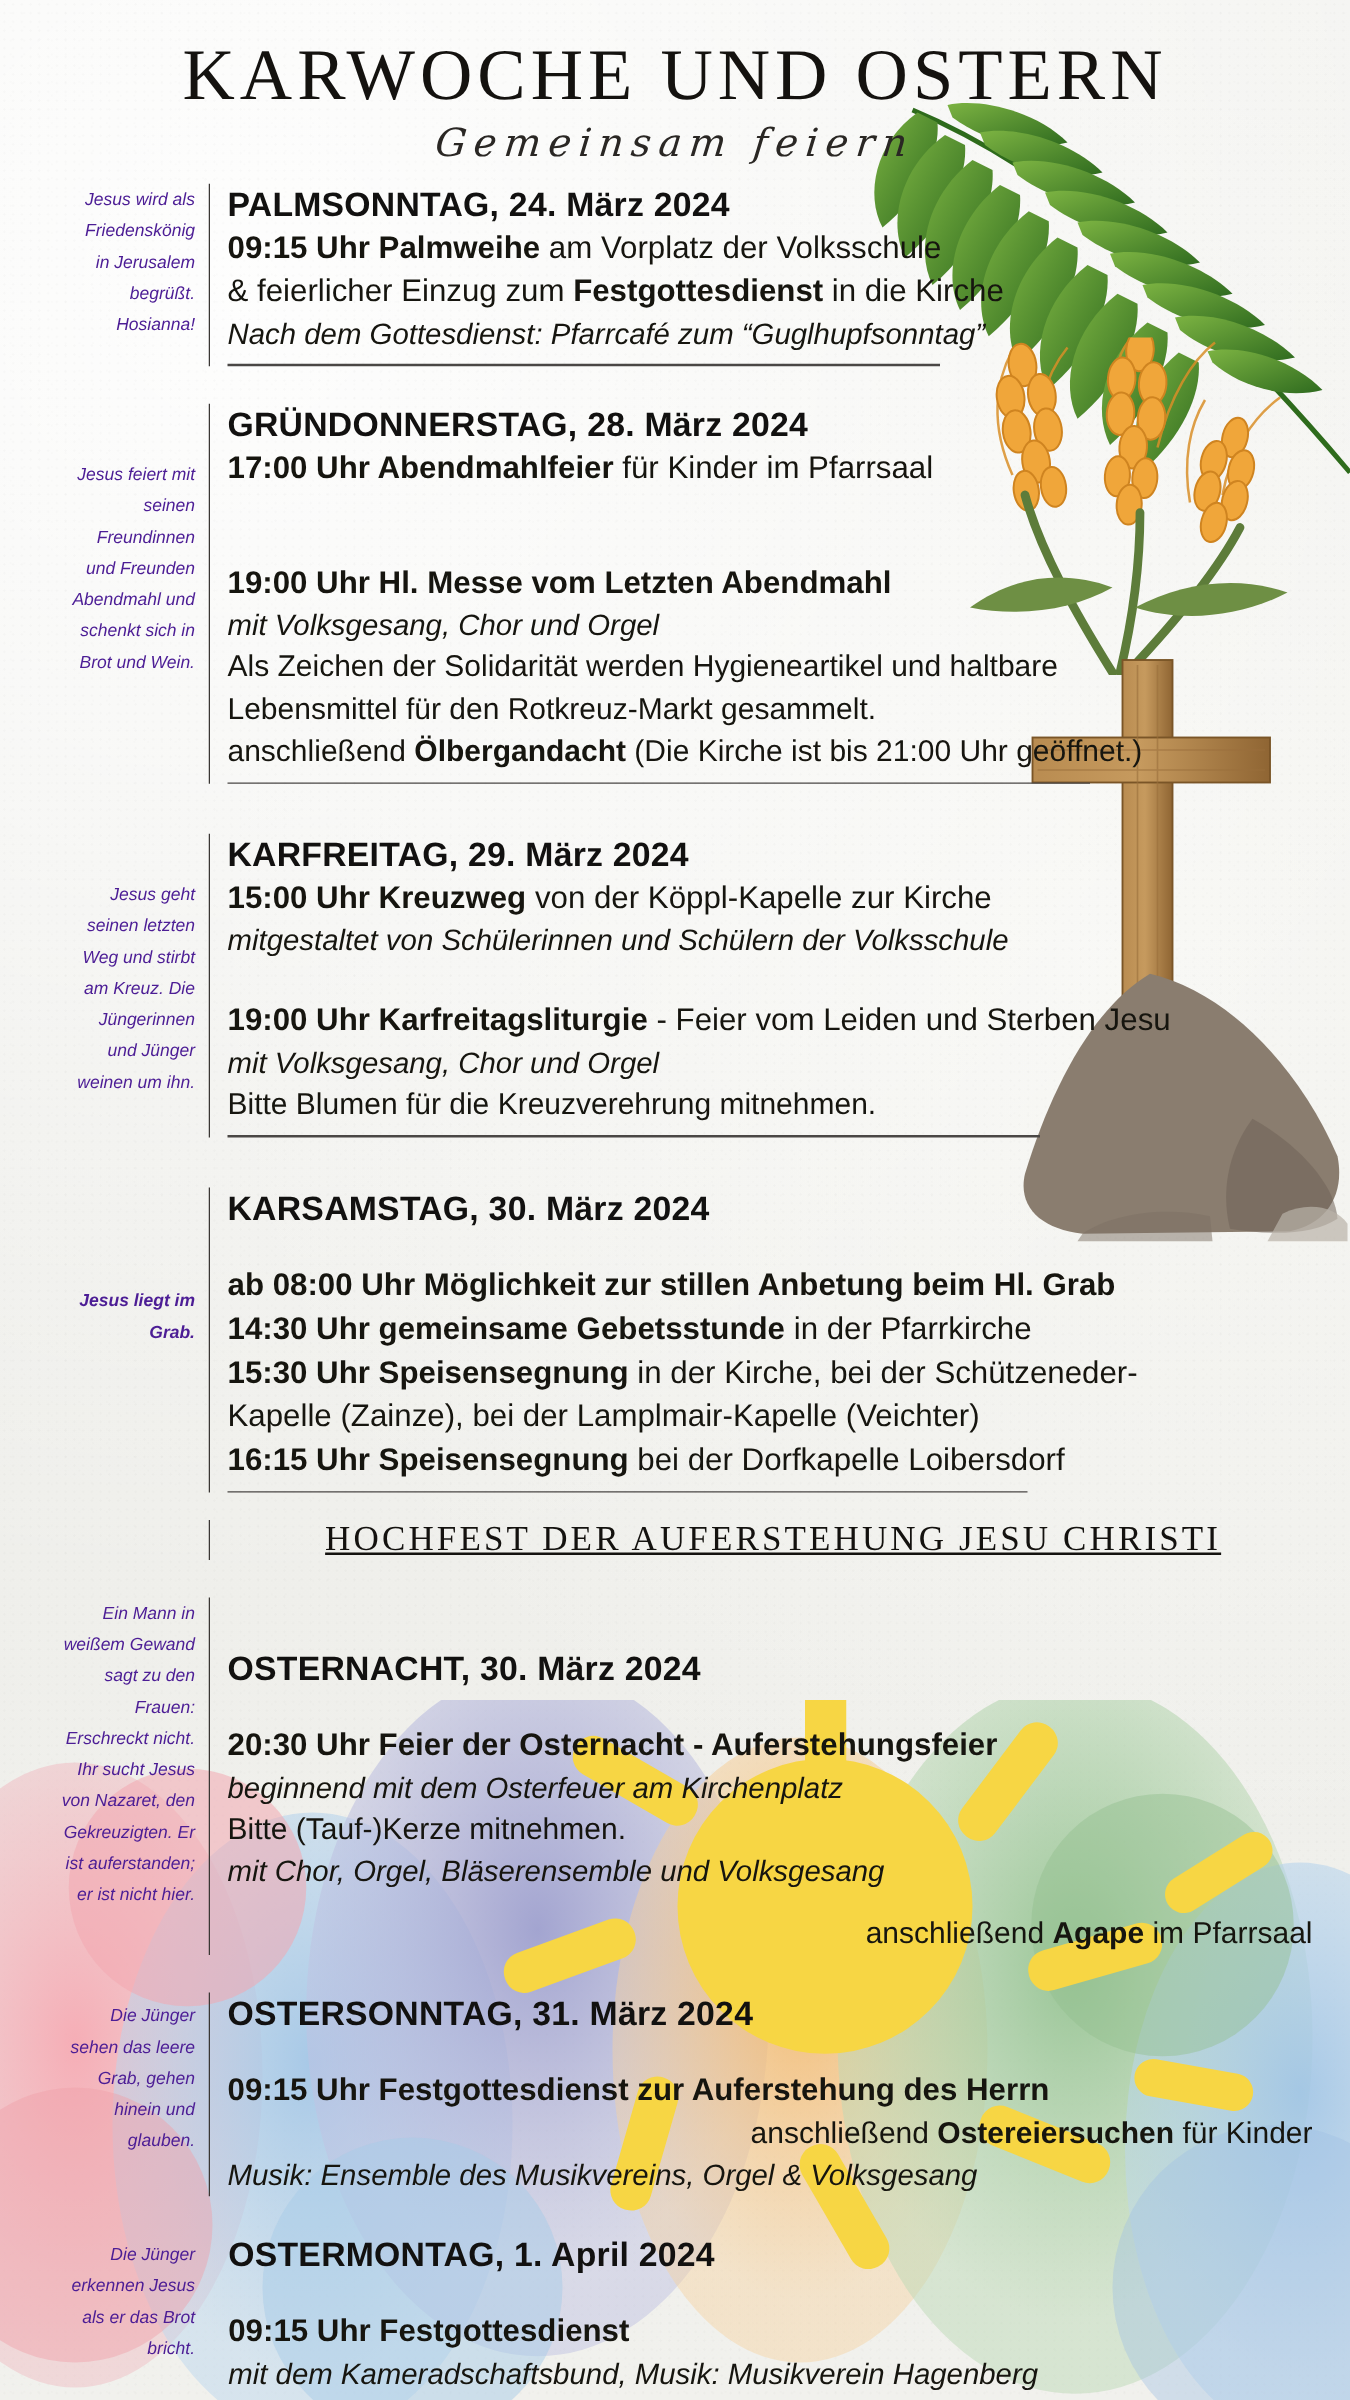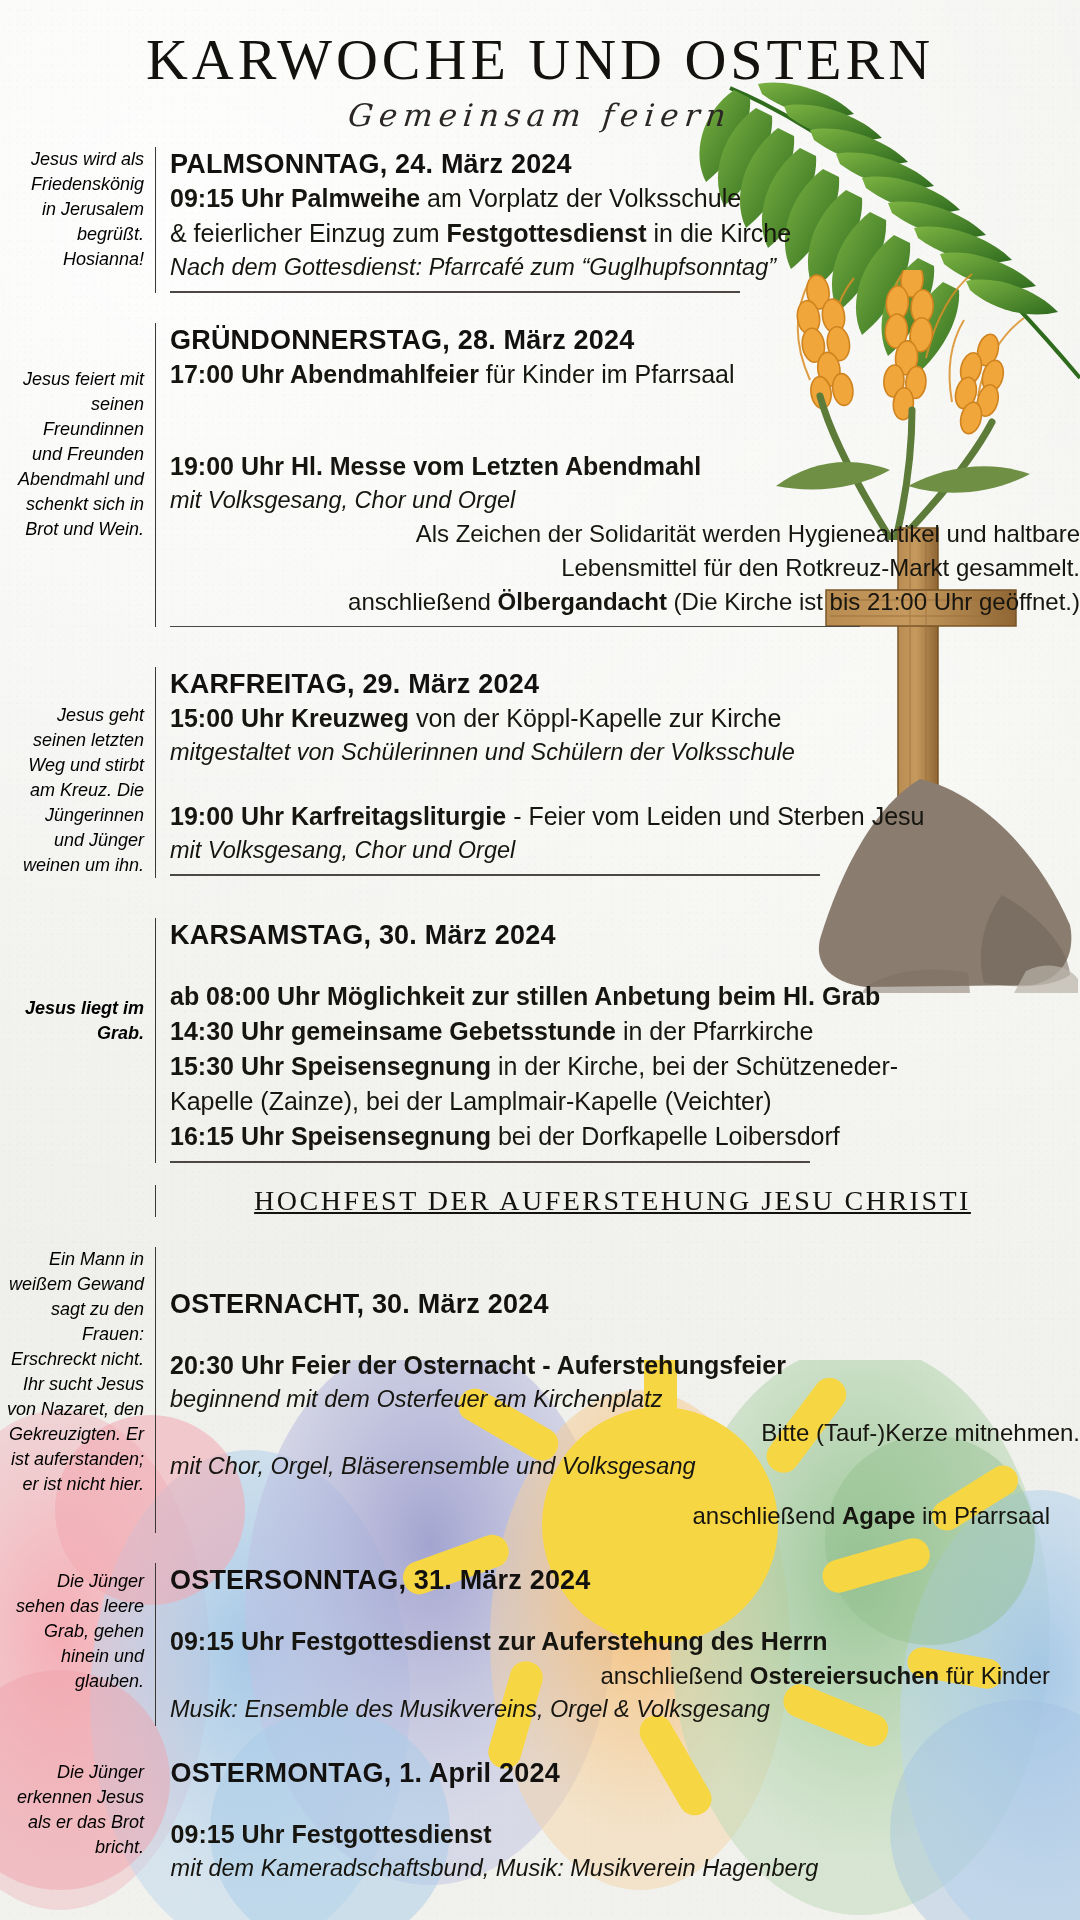--- a/index.html
+++ b/index.html
@@ -57,24 +57,25 @@
     transform:skewX(-6deg);
   }
 
   
   .row { position:relative; display:flex; }
   .gloss {
     width:155px; flex:0 0 155px;
     text-align:right;
     padding-right:11px;
     font-style:italic;
-    font-size:18px;
+    font-size:14px;
     line-height:25px;
-    color:#000000;
+    color:#4c1d95;
     font-family:"Liberation Sans", sans-serif;
+    margin-left:12px;
   }
   .body {
     flex:1 1 auto;
     padding-left:14px;
     border-left:1.6px solid #3a3734;
     min-height:10px;
   }
   .body.noline { border-left:none; padding-left:15.6px; }
 
   .daytitle {
@@ -87,21 +88,21 @@
   }
   .line {
     font-size:25px;
     line-height:35px;
     color:#16150f;
     white-space:nowrap;
   }
   .line.b { font-weight:bold;margin-top:27px; }
   .line b { font-weight:bold; }
   .it { font-style:italic; font-size:23.5px; line-height:33px; white-space:nowrap; }
-  .sm { font-size:24px; line-height:34px; white-space:nowrap;text-align:right; }
+  .sm { font-size:24px; line-height:34px; white-space:nowrap; }
   .right { text-align:right; padding-right:30px; }
 
   .rule { height:1.6px; background:#4a4745; margin:7px 0 0 0; }
   .rule.w1 { width:570px; }
   .rule.w2 { width:640px; }
   .rule.w3 { width:650px; }
   .rule.w4 { width:690px; }
 
   .hochfest {
     font-family:"Liberation Serif", serif;
@@ -355,20 +356,21 @@
       <div class="daytitle">KARFREITAG, 29. März 2024</div>
       <div class="line">
         <b>15:00 Uhr Kreuzweg</b><span> von der Köppl-Kapelle zur Kirche</span>
       </div>
       <div class="line it">mitgestaltet von Schülerinnen und Schülern der Volksschule</div>
       <div class="spacer30"></div>
       <div class="line">
         <b>19:00 Uhr Karfreitagsliturgie</b><span> - Feier vom Leiden und Sterben Jesu</span>
       </div>
       <div class="line it">mit Volksgesang, Chor und Orgel</div>
+      <div class="line sm">Bitte Blumen für die Kreuzverehrung mitnehmen.</div>
       <div class="rule w3"></div>
     </div>
   </div>
 
   <div class="spacer40"></div>
 
   <div class="row">
     <div class="gloss" style="padding-top:78px;font-weight:bold;">
       <div>Jesus liegt im</div>
       <div>Grab.</div>

